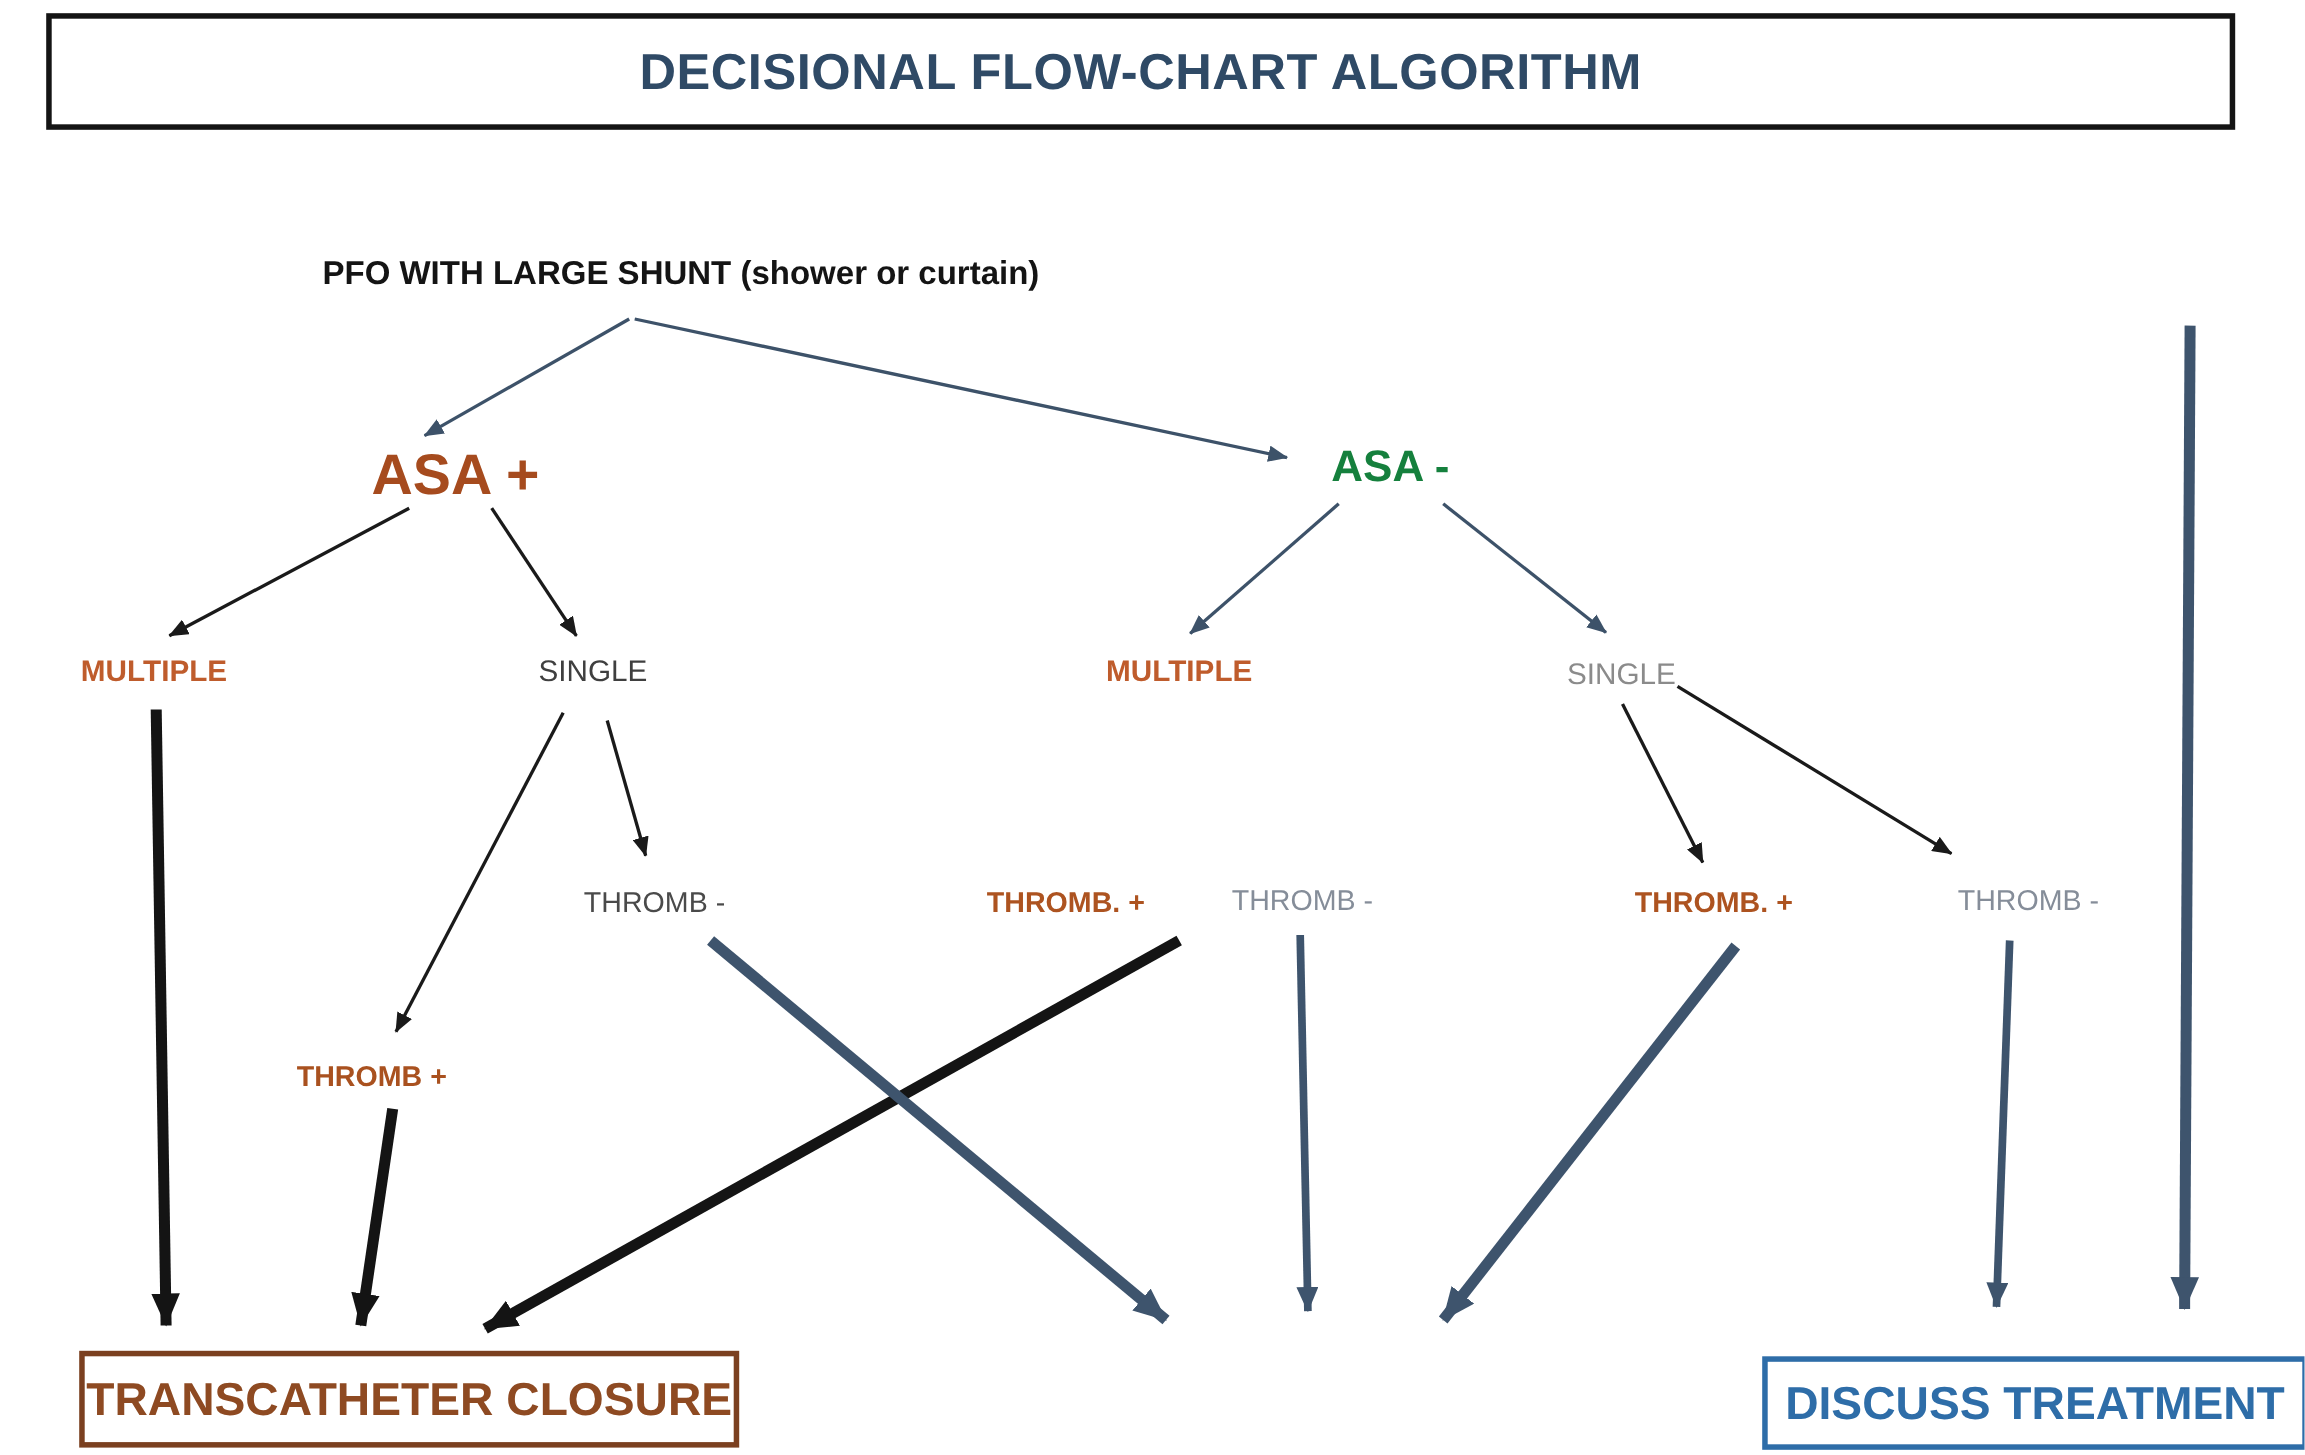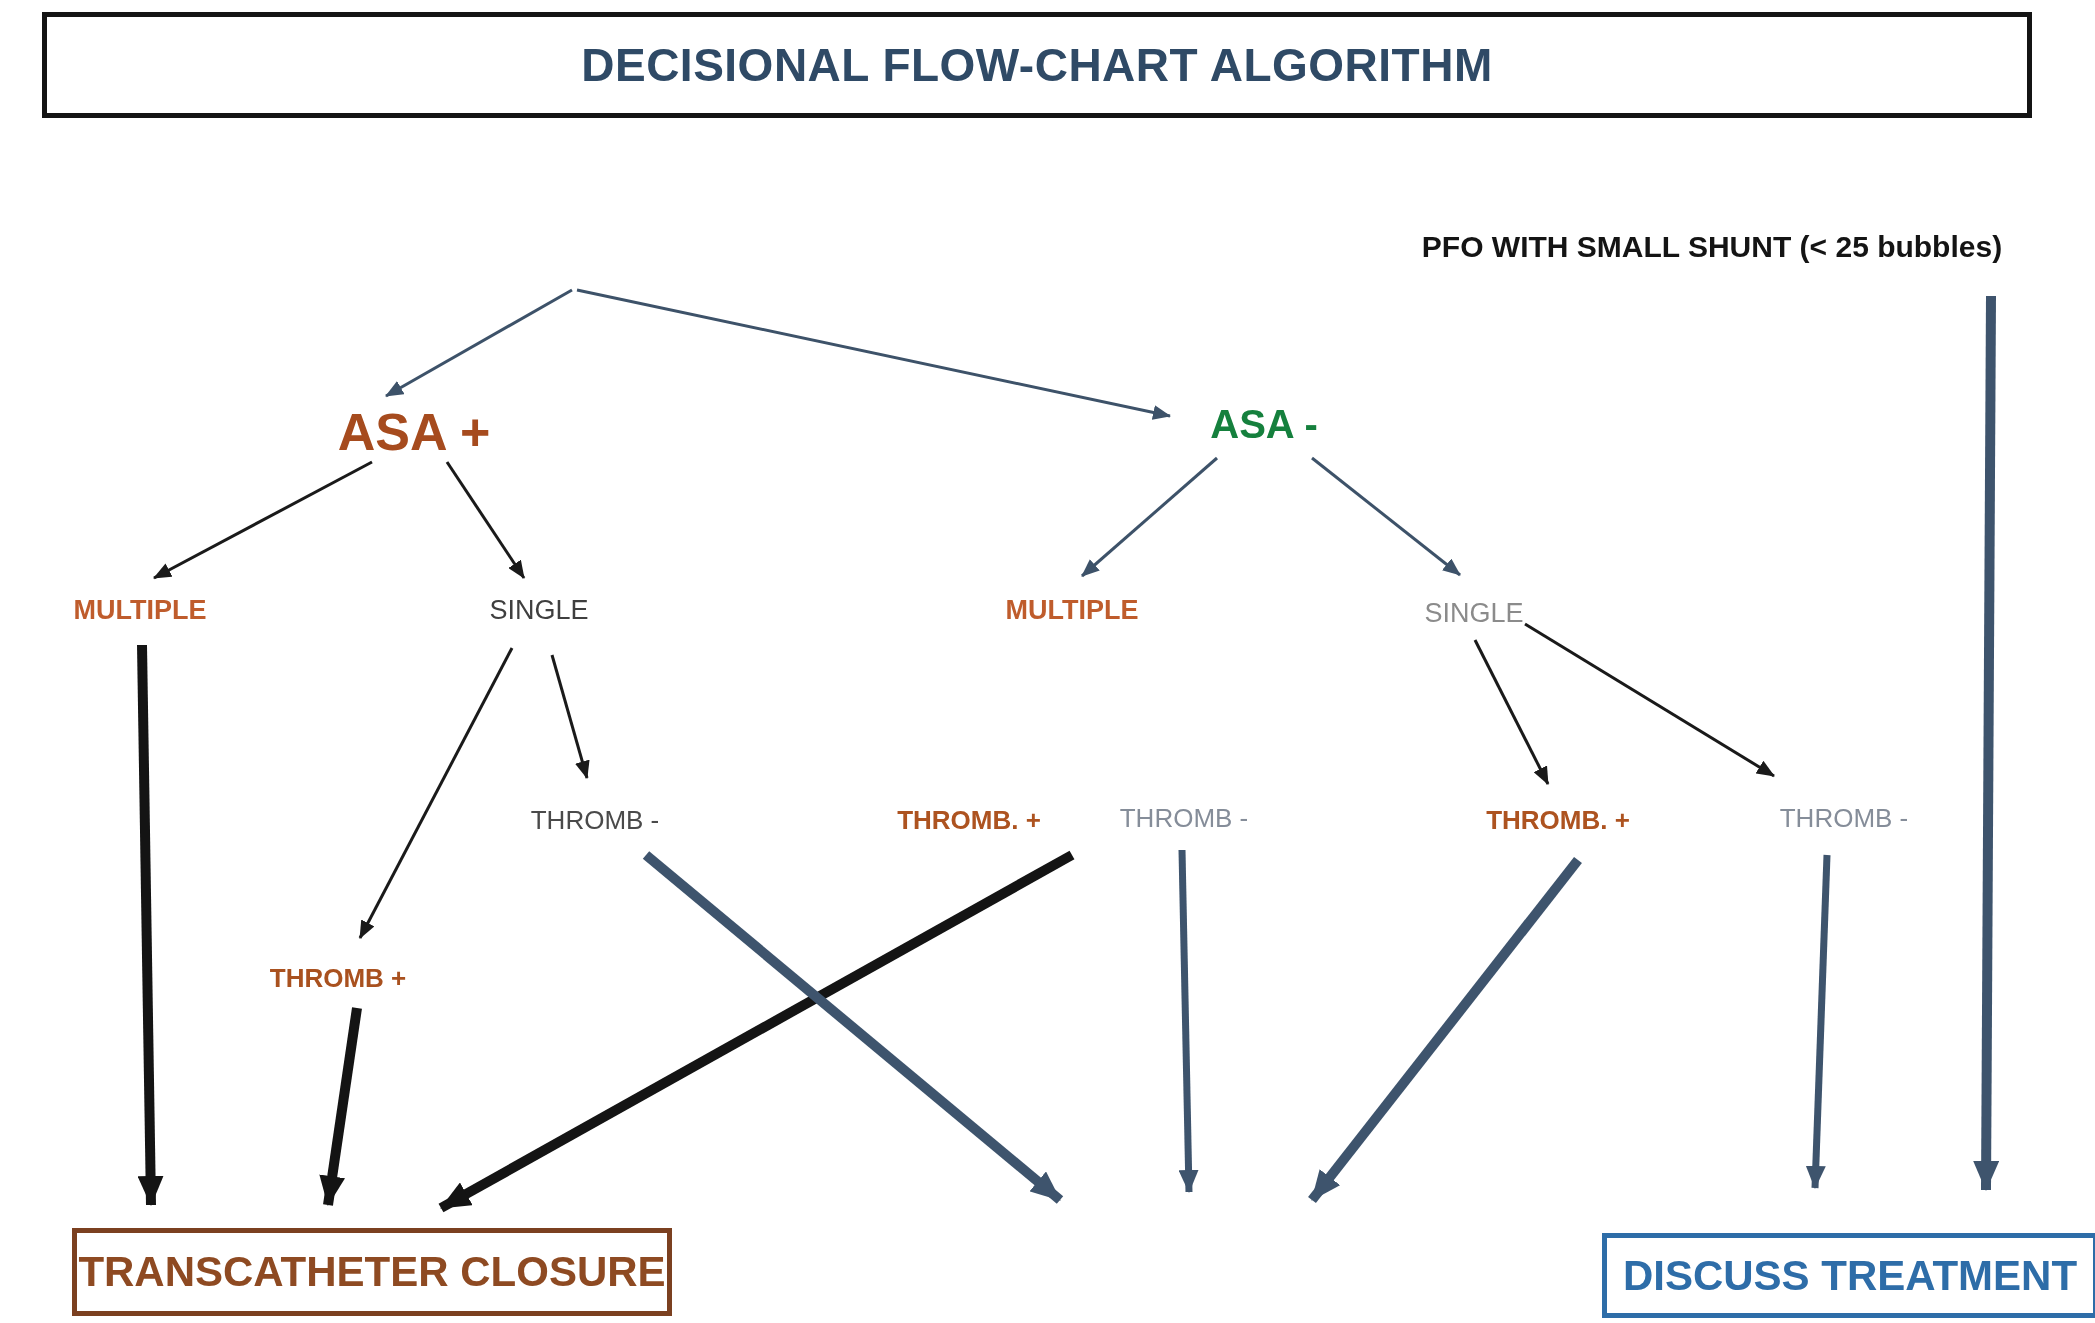--- a/index.html
+++ b/index.html
@@ -89,21 +89,21 @@
       <line x1="1463" y1="640" x2="1536" y2="784" stroke="#1a1a1a" stroke-width="3" marker-end="url(#head-thin_black)"></line>
       <line x1="1513" y1="624" x2="1762" y2="776" stroke="#1a1a1a" stroke-width="3" marker-end="url(#head-thin_black)"></line>
       <line x1="1815" y1="855" x2="1803" y2="1188" stroke="#3e546d" stroke-width="7" marker-end="url(#head-med_slate)"></line>
       <line x1="1979" y1="296" x2="1974" y2="1190" stroke="#3e546d" stroke-width="10" marker-end="url(#head-thick_slate)"></line>
     </svg>
 
   <div class="title-box">
     <span class="title-text">DECISIONAL FLOW-CHART ALGORITHM</span>
   </div>
 
-  <div class="node n-small-shunt">PFO WITH SMALL SHUNT (&lt; 25 bubbles)</div>
+  <div class="node n-large-shunt">PFO WITH LARGE SHUNT (shower or curtain)</div>
 
   <div class="node n-asa-plus">ASA +</div>
   <div class="node n-asa-minus">ASA -</div>
 
   <div class="node n-multiple-left">MULTIPLE</div>
   <div class="node n-single-left">SINGLE</div>
   <div class="node n-multiple-right">MULTIPLE</div>
   <div class="node n-single-right">SINGLE</div>
 
   <div class="node n-thromb-minus-left">THROMB -</div>

